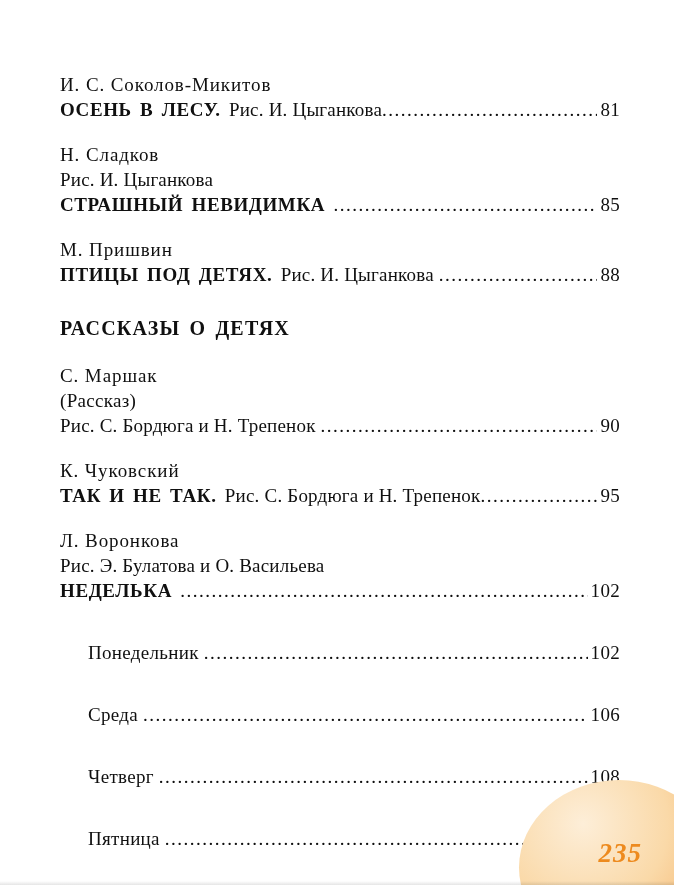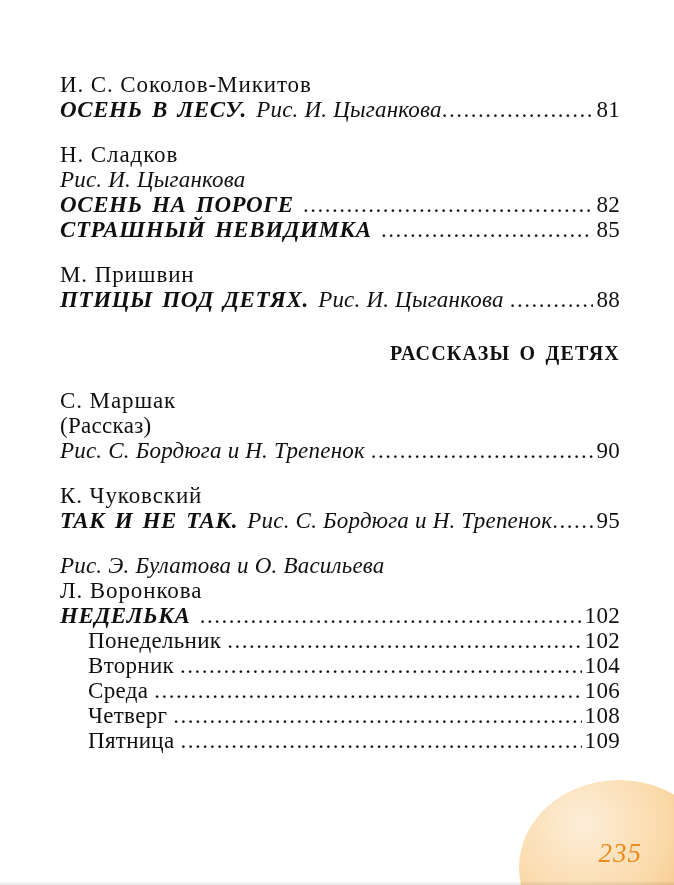--- a/index.html
+++ b/index.html
@@ -15,65 +15,65 @@
   .content {
     position: absolute;
     top: 72px;
     left: 60px;
     right: 54px;
   }
   .block { margin-bottom: 20px; }
   .line {
     display: flex;
     align-items: baseline;
-    font-size: 23px;
+    font-size: 19px;
     line-height: 25px;
     letter-spacing: 0.3px;
     white-space: pre;
   }
-  .line.indent { padding-left: 28px; }
+  .line.indent { padding-left: 28px; margin-top: 37px; }
   .seg-author { letter-spacing: 0.9px; }
-  .seg-title { font-weight: bold; word-spacing: 3px; letter-spacing: 0.6px; font-style: italic; }
-  .seg-credit { font-style: italic; letter-spacing: 0.2px; }
+  .seg-title { font-weight: bold; word-spacing: 3px; letter-spacing: 0.6px; }
+  .seg-credit { letter-spacing: 0.2px; }
   .seg-normal { }
   .leader {
     flex: 1 1 auto;
     overflow: hidden;
     white-space: nowrap;
     min-width: 10px;
     letter-spacing: 1.5px;
   }
   .leader::after {
     content: "......................................................................................................................................";
   }
   .pg { margin-left: 3px; }
   .pg.bold { font-weight: normal; }
   .heading {
-    text-align: right;
+    text-align: left;
     font-weight: bold;
     font-size: 20px;
     letter-spacing: 1.2px;
     word-spacing: 3px;
     margin: 28px 0 22px 0;
     line-height: 26px;
   }
   .corner-blob {
     position: absolute;
     width: 200px;
     height: 175px;
     right: -45px;
     bottom: -70px;
     border-radius: 50%;
     background: radial-gradient(circle at 32% 25%, #fdeed8 0%, #fad9a8 45%, #f6bb78 75%, #f2a958 100%);
   }
   .page-num {
     position: absolute;
     right: 32px;
     top: 838px;
-    font-weight: normal;
+    font-weight: bold;
     font-style: italic;
     font-size: 27px;
     letter-spacing: 1px;
     color: #ed8a1e;
   }
   .bottom-edge {
     position: absolute;
     left: 0; right: 0; bottom: 0;
     height: 4px;
     background: linear-gradient(to bottom, rgba(0,0,0,0), rgba(0,0,0,0.10));
@@ -84,43 +84,41 @@
 
 <div class="page">
   <div class="content">
       <div class="block">
         <div class="line"><span class="seg-author">И. С. Соколов-Микитов</span></div>
         <div class="line"><span class="seg-title">ОСЕНЬ В ЛЕСУ. </span><span class="seg-credit">Рис. И. Цыганкова</span><span class="leader"></span><span class="pg bold">81</span></div>
       </div>
       <div class="block">
         <div class="line"><span class="seg-author">Н. Сладков</span></div>
         <div class="line"><span class="seg-credit">Рис. И. Цыганкова</span></div>
-        <div class="line"><span class="seg-title">ОСЕНЬ НА ПОРОГЕ </span><span class="leader"></span><span class="pg bold">82</span></div>
         <div class="line"><span class="seg-title">СТРАШНЫЙ НЕВИДИМКА </span><span class="leader"></span><span class="pg bold">85</span></div>
       </div>
       <div class="block">
         <div class="line"><span class="seg-author">М. Пришвин</span></div>
         <div class="line"><span class="seg-title">ПТИЦЫ ПОД ДЕТЯХ. </span><span class="seg-credit">Рис. И. Цыганкова </span><span class="leader"></span><span class="pg bold">88</span></div>
       </div>
       <div class="heading">РАССКАЗЫ О ДЕТЯХ</div>
       <div class="block">
         <div class="line"><span class="seg-author">С. Маршак</span></div>
         <div class="line"><span class="seg-normal">(Рассказ)</span></div>
         <div class="line"><span class="seg-credit">Рис. С. Бордюга и Н. Трепенок </span><span class="leader"></span><span class="pg bold">90</span></div>
       </div>
       <div class="block">
         <div class="line"><span class="seg-author">К. Чуковский</span></div>
         <div class="line"><span class="seg-title">ТАК И НЕ ТАК. </span><span class="seg-credit">Рис. С. Бордюга и Н. Трепенок</span><span class="leader"></span><span class="pg bold">95</span></div>
       </div>
       <div class="block">
+        <div class="line"><span class="seg-author">Л. Воронкова</span></div>
         <div class="line"><span class="seg-credit">Рис. Э. Булатова и О. Васильева</span></div>
-        <div class="line"><span class="seg-author">Л. Воронкова</span></div>
         <div class="line"><span class="seg-title">НЕДЕЛЬКА </span><span class="leader"></span><span class="pg">102</span></div>
         <div class="line indent"><span class="seg-normal">Понедельник </span><span class="leader"></span><span class="pg">102</span></div>
-        <div class="line indent"><span class="seg-normal">Вторник </span><span class="leader"></span><span class="pg">104</span></div>
         <div class="line indent"><span class="seg-normal">Среда </span><span class="leader"></span><span class="pg">106</span></div>
         <div class="line indent"><span class="seg-normal">Четверг </span><span class="leader"></span><span class="pg">108</span></div>
         <div class="line indent"><span class="seg-normal">Пятница </span><span class="leader"></span><span class="pg">109</span></div>
       </div>
     </div>
   <div class="corner-blob"></div>
   <div class="page-num">235</div>
   <div class="bottom-edge"></div>
 </div>
 

